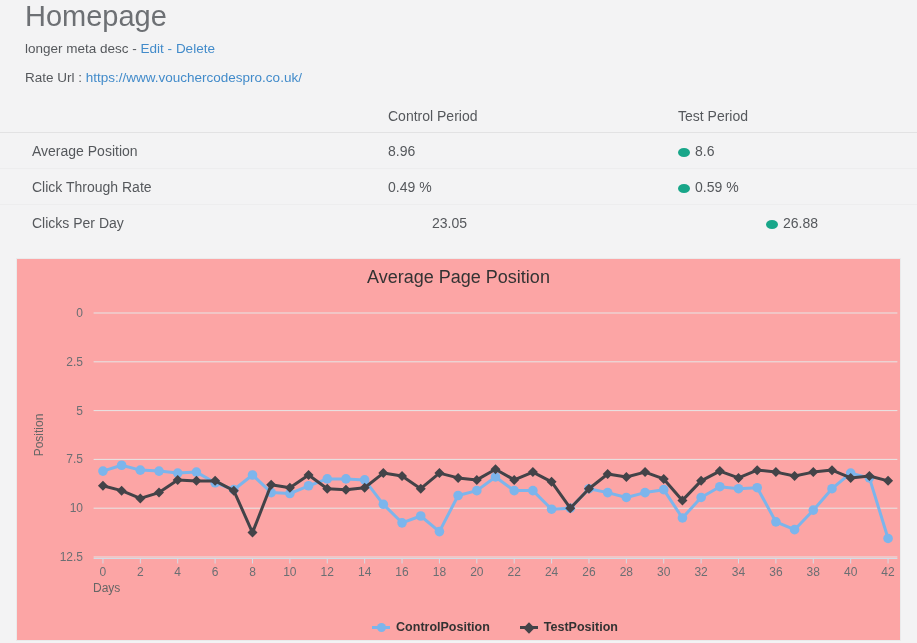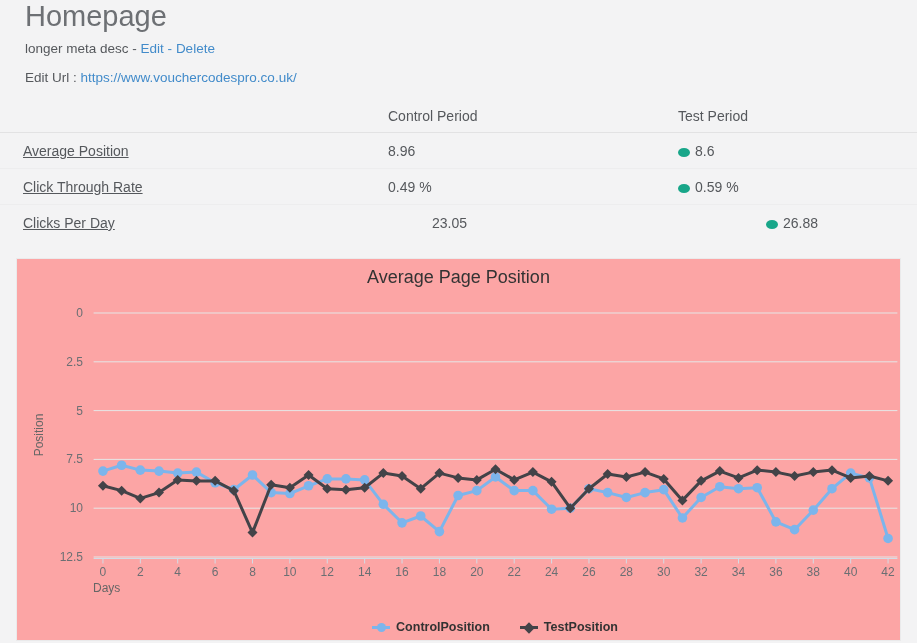--- a/index.html
+++ b/index.html
@@ -14,21 +14,21 @@
   a.lnk { color:#428bca; text-decoration:none; cursor:pointer; }
   .link-sep { color:#428bca; }
 
   
   .cmp-table { position:absolute; top:100px; left:0; width:917px; }
   .cmp-row { display:grid; grid-template-columns:388px 290px auto; align-items:center; }
   .cmp-header { height:33px; border-bottom:1px solid #e2e2e3; }
   .cmp-datarow { height:36px; border-bottom:1px solid #ededee; }
   .cmp-datarow:last-child { border-bottom:none;gap:44px; }
   .cell { font-size:14px; color:#55585c; }
-  .cell.metric { padding-left:23px;text-decoration:underline; }
+  .cell.metric { padding-left:32px; }
   .dot { display:inline-block; width:12px; height:9px; border-radius:50%; margin-right:5px; vertical-align:-1px; background:#18a689; }
 
   
   .chart-panel { position:absolute; left:16px; top:258px; width:885px; height:383px; background:#fca5a5; border:1px solid #eaeaeb; }
   .chart-title { position:absolute; top:8px; left:0; right:0; text-align:center; font-size:18px; color:#333333; }
   .y-title { position:absolute; width:200px; left:-78px; top:169px; transform:rotate(-90deg); text-align:center; font-size:12px; color:#666666; }
   .x-title { position:absolute; left:76px; width:804px; top:322px; text-align:left; font-size:12px; color:#666666; }
   #chart-svg { position:absolute; left:0; top:0; }
   #chart-svg text.tick { font-size:12px; fill:#6b6f73; font-family:"Liberation Sans",sans-serif; }
 
@@ -49,21 +49,21 @@
   <div class="page-title">Homepage</div>
 
   <div class="meta-line">
     <span>longer meta desc -</span>
     <a class="lnk">Edit</a>
     <span class="link-sep">-</span>
     <a class="lnk">Delete</a>
   </div>
 
   <div class="testurl-line">
-    <span>Edit Url :</span>
+    <span>Rate Url :</span>
     <a class="lnk">https://www.vouchercodespro.co.uk/</a>
   </div>
 
   <div class="cmp-table">
     <div class="cmp-row cmp-header">
       <div class="cell"></div>
       <div class="cell">Control Period</div>
       <div class="cell">Test Period</div>
     </div>
 

